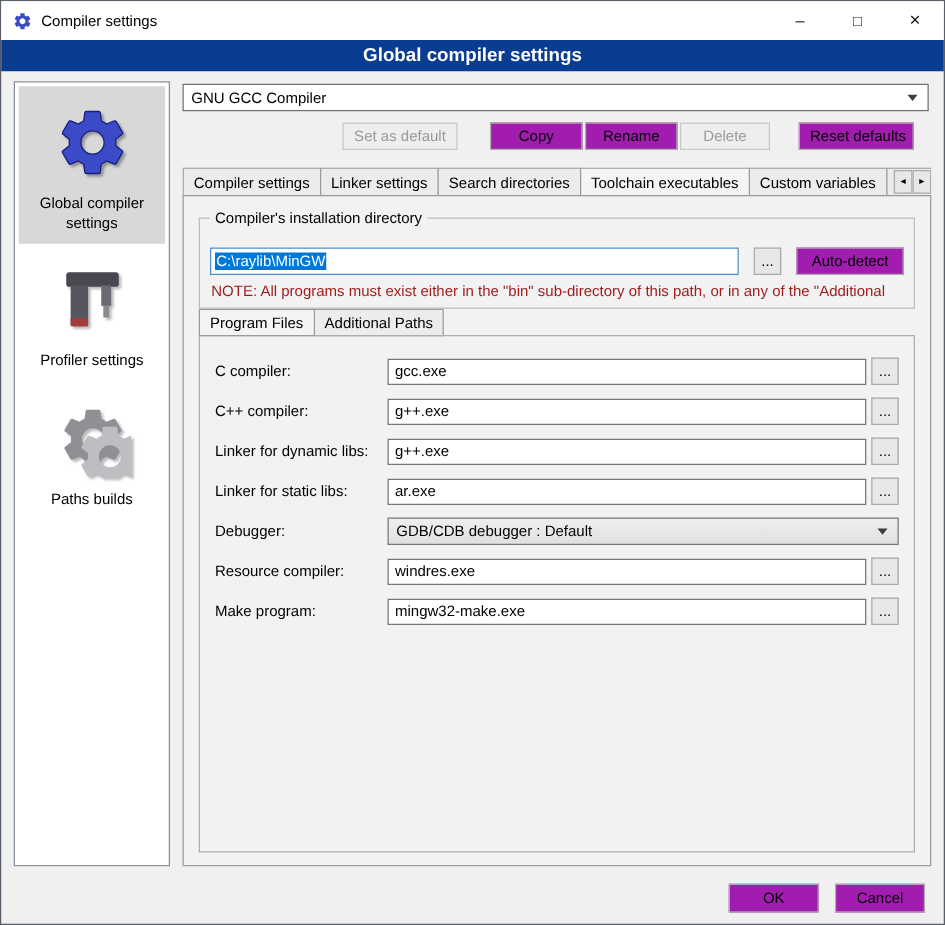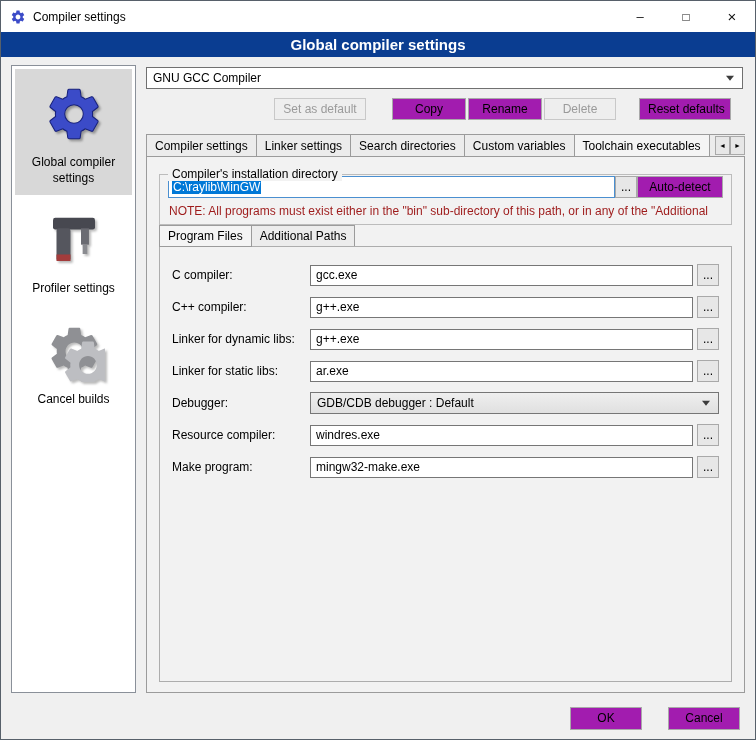--- a/index.html
+++ b/index.html
@@ -49,44 +49,44 @@
   .tabbar{display:flex;margin-top:14px;height:23px;position:relative;overflow:hidden;padding-right:32px;flex:0 0 auto}
   .tab{border:1px solid #9b9b9b;background:#ececec;padding:4px 8px 0;white-space:nowrap;height:23px;margin-left:-1px}
   .tab:first-child{margin-left:0}
   .tab.active{background:#f4f4f4;z-index:2}
   .tab-scroll{position:absolute;right:0;top:2px;display:flex;z-index:3}
   .tab-scroll .sbtn{width:15px;height:19px;border:1px solid #a9a9a9;background:#e7e7e7;font-size:7px;display:flex;align-items:center;justify-content:center}
 
   
   .panel{flex:1;border:1px solid #9b9b9b;margin-top:-1px;background:#f2f2f2;padding:12px 12px 10px;display:flex;flex-direction:column;min-height:0}
 
-  .groupbox{border:1px solid #bcbcbc;position:relative;padding:1px 8px 4px;margin-top:5px}
+  .groupbox{border:1px solid #bcbcbc;position:relative;padding:23px 8px 4px;margin-top:5px}
   .group-title{position:absolute;top:-8px;left:8px;background:#f2f2f2;padding:0 4px}
-  .path-row{display:flex;align-items:center;gap:0}
+  .path-row{display:flex;align-items:center;gap:12px}
   .path-input{flex:1;height:22px;border:1px solid #4a8fd0;background:#fff;display:flex;align-items:center;padding:0 3px;overflow:hidden}
   .sel-text{background:var(--selection,#0078d7);color:#fff;padding:0 1px;white-space:nowrap}
   .browse{width:22px;height:22px;border:1px solid #a9a9a9;background:#e7e7e7;font:inherit;line-height:1}
   .autodetect{width:86px;height:22px}
   .note{color:var(--note-text,#9e1b1b);margin:6px 0 2px 1px;white-space:nowrap;overflow:hidden}
 
   
   .subtabs{display:flex;height:22px;flex:0 0 auto}
   .subtab{border:1px solid #9b9b9b;background:#ececec;padding:3px 8px 0;white-space:nowrap;height:22px;margin-left:-1px}
   .subtab:first-child{margin-left:0}
   .subtab.active{background:#f4f4f4;z-index:2}
   .subpanel{flex:1;border:1px solid #adadad;margin-top:-1px;padding:17px 12px 10px;display:flex;flex-direction:column}
 
   .form-row{display:flex;align-items:center;margin-bottom:10px}
   .f-label{width:138px;flex:0 0 auto}
   .f-input{flex:1;height:21px;border:1px solid #767676;background:#fff;display:flex;align-items:center;padding:0 5px;margin-right:4px;overflow:hidden;white-space:nowrap}
   .f-browse{flex:0 0 auto}
   .f-select{flex:1;height:22px;border:1px solid #767676;background:linear-gradient(#efefef,#e0e0e0);display:flex;align-items:center;padding:0 22px 0 6px;position:relative}
 
   
-  .footer{height:42px;display:flex;justify-content:flex-end;align-items:center;gap:26px;padding:0 15px;flex:0 0 auto}
+  .footer{height:42px;display:flex;justify-content:flex-end;align-items:center;gap:13px;padding:0 15px;flex:0 0 auto}
   .footer .btn{width:72px;height:23px}
 </style>
 </head>
 <body>
 
 <svg width="0" height="0" style="position:absolute">
   <defs>
     <symbol id="icon-gear" viewBox="0 0 24 24">
       <path d="M19.14 12.94c.04-.3.06-.61.06-.94 0-.32-.02-.64-.07-.94l2.03-1.58c.18-.14.23-.41.12-.61l-1.92-3.32c-.12-.22-.37-.29-.59-.22l-2.39.96c-.5-.38-1.03-.7-1.62-.94l-.36-2.54c-.04-.24-.24-.41-.48-.41h-3.84c-.24 0-.43.17-.47.41l-.36 2.54c-.59.24-1.13.57-1.62.94l-2.39-.96c-.22-.08-.47 0-.59.22L2.74 8.87c-.12.21-.08.47.12.61l2.03 1.58c-.05.3-.09.63-.09.94 0 .31.02.64.07.94l-2.03 1.58c-.18.14-.23.41-.12.61l1.92 3.32c.12.22.37.29.59.22l2.39-.96c.5.38 1.03.7 1.62.94l.36 2.54c.05.24.24.41.48.41h3.84c.24 0 .44-.17.47-.41l.36-2.54c.59-.24 1.13-.56 1.62-.94l2.39.96c.22.08.47 0 .59-.22l1.92-3.32c.12-.22.07-.47-.12-.61l-2.01-1.58zM12 15.6c-1.98 0-3.6-1.62-3.6-3.6s1.62-3.6 3.6-3.6 3.6 1.62 3.6 3.6-1.62 3.6-3.6 3.6z"></path>
     </symbol>
@@ -134,21 +134,21 @@
         </span>
         <span class="side-label">Profiler settings</span>
       </div>
       <div class="side-item">
         <span class="icon-box">
           <svg class="gear-gray" width="62" height="62" viewBox="0 0 32 32">
             <use href="#icon-gear" fill="#8f9094" transform="translate(1,1) scale(0.95)"></use>
             <use href="#icon-gear" fill="#bdbec2" transform="translate(8,8) scale(0.95)"></use>
           </svg>
         </span>
-        <span class="side-label">Cancel builds</span>
+        <span class="side-label">Paths builds</span>
       </div>
     </div>
 
     <div class="main">
 
       <div class="combo">
         <span>GNU GCC Compiler</span>
         <span class="chev"></span>
       </div>
 
@@ -157,22 +157,22 @@
         <button class="btn btn-copy">Copy</button>
         <button class="btn btn-rename">Rename</button>
         <button class="btn disabled btn-delete">Delete</button>
         <button class="btn btn-reset">Reset defaults</button>
       </div>
 
       <div class="tabbar">
         <div class="tab">Compiler settings</div>
         <div class="tab">Linker settings</div>
         <div class="tab">Search directories</div>
+        <div class="tab active">Toolchain executables</div>
         <div class="tab">Custom variables</div>
-        <div class="tab active">Toolchain executables</div>
         <div class="tab">Build</div>
         <div class="tab-scroll">
           <div class="sbtn">◄</div>
           <div class="sbtn">►</div>
         </div>
       </div>
 
       <div class="panel">
 
         <div class="groupbox">

